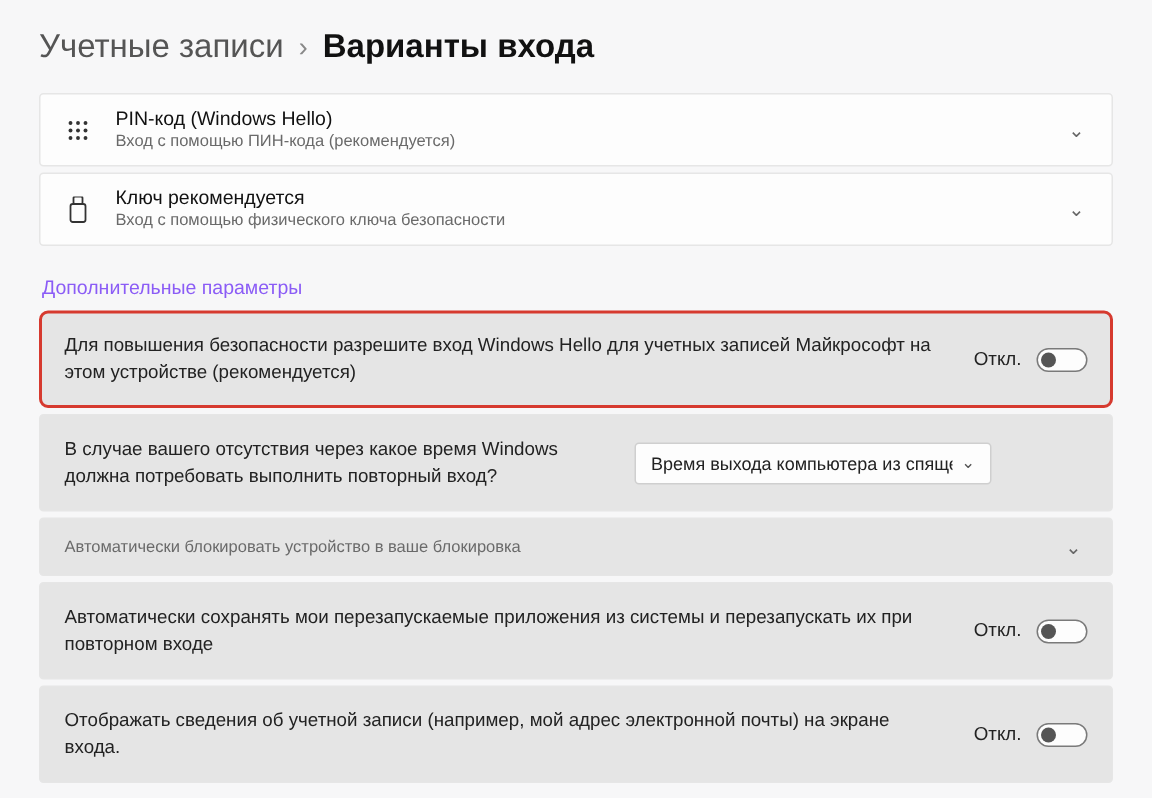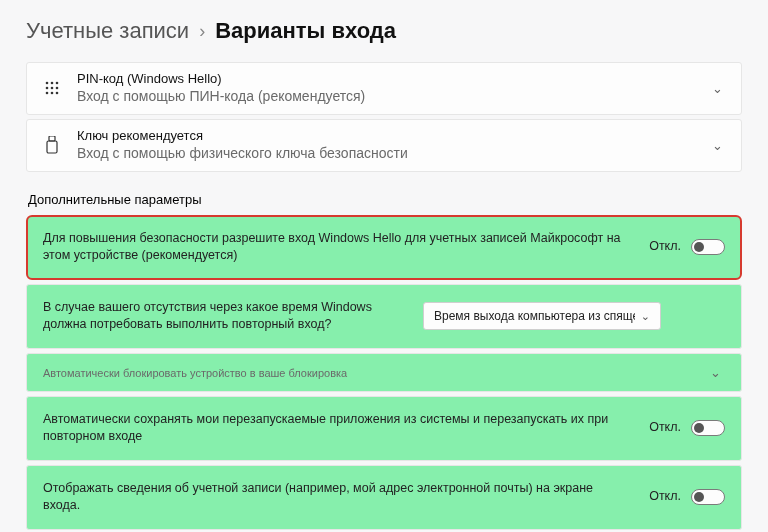--- a/index.html
+++ b/index.html
@@ -63,40 +63,40 @@
   .card-body {
     flex: 1 1 auto;
     min-width: 0;
   }
   .card-title {
     font-size: 13px;
     color: #111;
     line-height: 1.25;
   }
   .card-sub {
-    font-size: 14px;
+    font-size: 11px;
     color: #6a6a6a;
     margin-top: 1px;
     line-height: 1.25;
   }
   .chev {
     color: #666;
     font-size: 13px;
     padding: 0 4px;
   }
 
   .section-label {
     font-size: 13px;
-    color: #000000;
+    color: #8b5cf6;
     margin: 20px 0 8px 2px;
   }
 
   
   .row {
-    background: #86efac;
+    background: #e5e5e5;
     border: 1px solid #e6e6e6;
     border-radius: 3px;
     padding: 14px 16px;
     display: flex;
     align-items: center;
     margin-bottom: 4px;
   }
   .row.highlight {
     border: 2px solid #d63a2f;
     border-radius: 6px;

